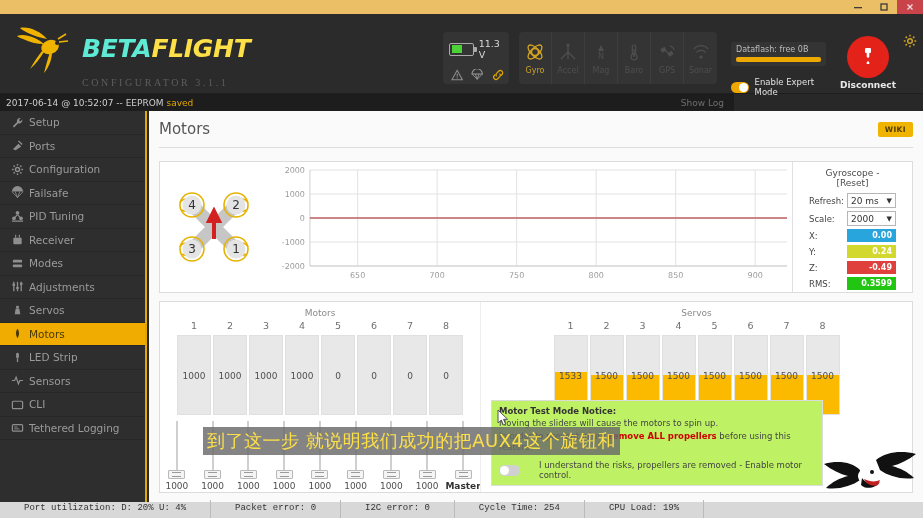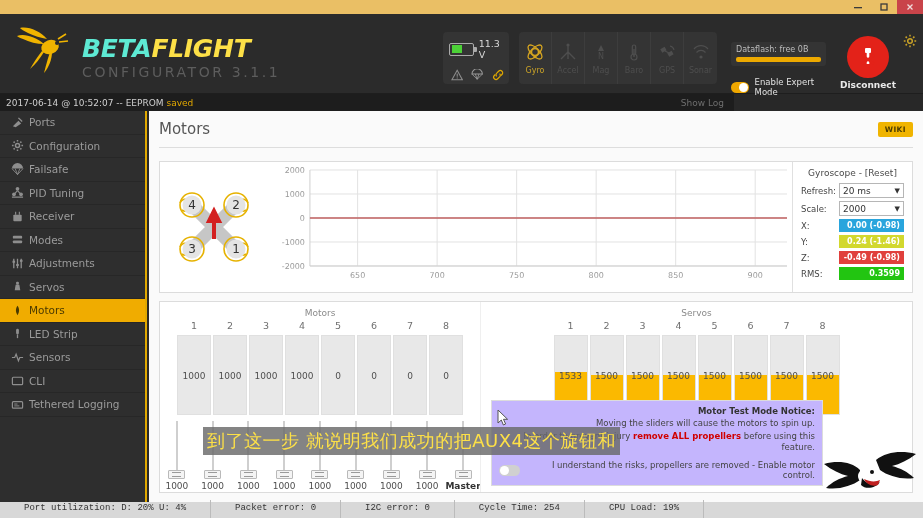--- a/index.html
+++ b/index.html
@@ -30,21 +30,21 @@
     position: absolute; top: 14px; left: 0; width: 923px; height: 80px;
     background: #2b2b2b;
     border-bottom: 1px solid #1e1e1e;
   }
   .logo-wrap { position: absolute; left: 14px; top: 10px; display: flex; align-items: flex-start; }
   .logo-bee { width: 62px; height: 54px; }
   .logo-text { margin-left: 6px; margin-top: 12px; }
   .logo-title { font-size: 25px; font-weight: bold; font-style: italic; letter-spacing: -0.3px; line-height: 1; }
   .logo-beta { color: #5eead4; }
   .logo-flight { color: #fde047; }
-  .logo-sub { font-size: 14px; color: #5d5d5d; letter-spacing: 2.6px; margin-top: 3px; }
+  .logo-sub { font-size: 10px; color: #5d5d5d; letter-spacing: 2.6px; margin-top: 16px; font-family: Liberation Serif, serif; }
 
   
   .batt-box {
     position: absolute; left: 443px; top: 18px;
     width: 66px; height: 52px;
     background: #343434; border-radius: 4px;
     padding: 6px 5px 4px 6px;
   }
   .batt-row { display: flex; align-items: center; }
   .batt-icon {
@@ -144,21 +144,21 @@
   }
 
   
   .panel-top {
     position: absolute; top: 50px; left: 10px; width: 754px; height: 132px;
     background: #fff; border: 1px solid #dcdcdc; display: flex;
   }
   .mixer-box { width: 108px; height: 100%; display: flex; align-items: center; justify-content: center; }
   .graph-box { flex: 1; position: relative; }
   .gyro-box {
-    width: 120px; border-left: 1px solid #e0e0e0; padding: 6px 8px;
+    width: 120px; border-left: 1px solid #e0e0e0; padding: 6px 16px;
     display: flex; flex-direction: column;
   }
   .gyro-title { font-size: 9px; color: #4a4a4a; text-align: center; margin-bottom: 5px; }
   .gyro-row { display: flex; align-items: center; margin-bottom: 3px; }
   .gyro-key { width: 38px; font-size: 8.5px; color: #444; }
   .gyro-sel {
     flex: 1; height: 15px; border: 1px solid #b6b6b6; background: #fff;
     font-size: 9px; color: #333; padding: 0 3px; display: flex; align-items: center;
     justify-content: space-between;
   }
@@ -198,21 +198,21 @@
   }
   .slider-knob i {
     display: block; width: 9px; height: 5px;
     border-top: 1px solid #9a9a9a; border-bottom: 1px solid #9a9a9a;
   }
   .slider-val { font-size: 9px; color: #4f4f4f; margin-top: 2px; }
   .slider-val.master { font-weight: bold; color: #333; }
 
   .notice {
     position: absolute; left: 10px; bottom: 6px; width: 332px;
-    background: #c4b5fd; border: 1px solid #dcdcdc; padding: 5px 7px; text-align: right;
+    background: #bef264; border: 1px solid #dcdcdc; padding: 5px 7px;
   }
   .notice-title { font-size: 8.5px; font-weight: bold; color: #333; }
   .notice-line { font-size: 8.5px; color: #444; margin-top: 2px; line-height: 1.3; }
   .red { color: #d00000; font-weight: bold; }
   .notice-check { display: flex; align-items: center; margin-top: 7px; gap: 12px; }
   .toggle-off {
     width: 21px; height: 11px; border-radius: 6px; background: #d0d0d0; position: relative; flex: none;
   }
   .toggle-off:after {
     content:''; position:absolute; left:1px; top:1px; width:9px; height:9px; border-radius:50%; background:#fff;
@@ -393,20 +393,28 @@
       <path d="M7 0.8 L7 2.6 M7 11.4 L7 13.2 M0.8 7 L2.6 7 M11.4 7 L13.2 7 M2.6 2.6 L3.9 3.9 M10.1 10.1 L11.4 11.4 M11.4 2.6 L10.1 3.9 M3.9 10.1 L2.6 11.4" stroke="#c9a227" stroke-width="1.5"></path>
     </svg>
   </div>
 
   <div class="logbar">
     <div class="log-text"><span>2017-06-14 @ 10:52:07 -- EEPROM </span><span class="log-saved">saved</span></div>
     <div class="show-log">Show Log</div>
   </div>
 
   <div class="sidebar" id="sidebar">
+      <div class="side-item">
+        <span class="sico">
+          <svg width="13" height="13" viewBox="0 0 14 14" fill="#8e8e8e" style="color:#8e8e8e">
+            <path d="M10.5 2.2a3.3 3.3 0 0 0-4 4.3L2 11l1.3 1.3 4.5-4.5a3.3 3.3 0 0 0 4.3-4l-2 2-1.6-1.6z"></path>
+          </svg>
+        </span>
+        <span class="slbl">Setup</span>
+      </div>
       <div class="side-item">
         <span class="sico">
           <svg width="13" height="13" viewBox="0 0 14 14" fill="#8e8e8e" style="color:#8e8e8e">
             <path d="M2 11 L8 5 L11 8 L5 12 Z"></path>
             <path d="M8 2 L12 6" stroke="currentColor" stroke-width="1.4" fill="none"></path>
           </svg>
         </span>
         <span class="slbl">Ports</span>
       </div>
       <div class="side-item">

